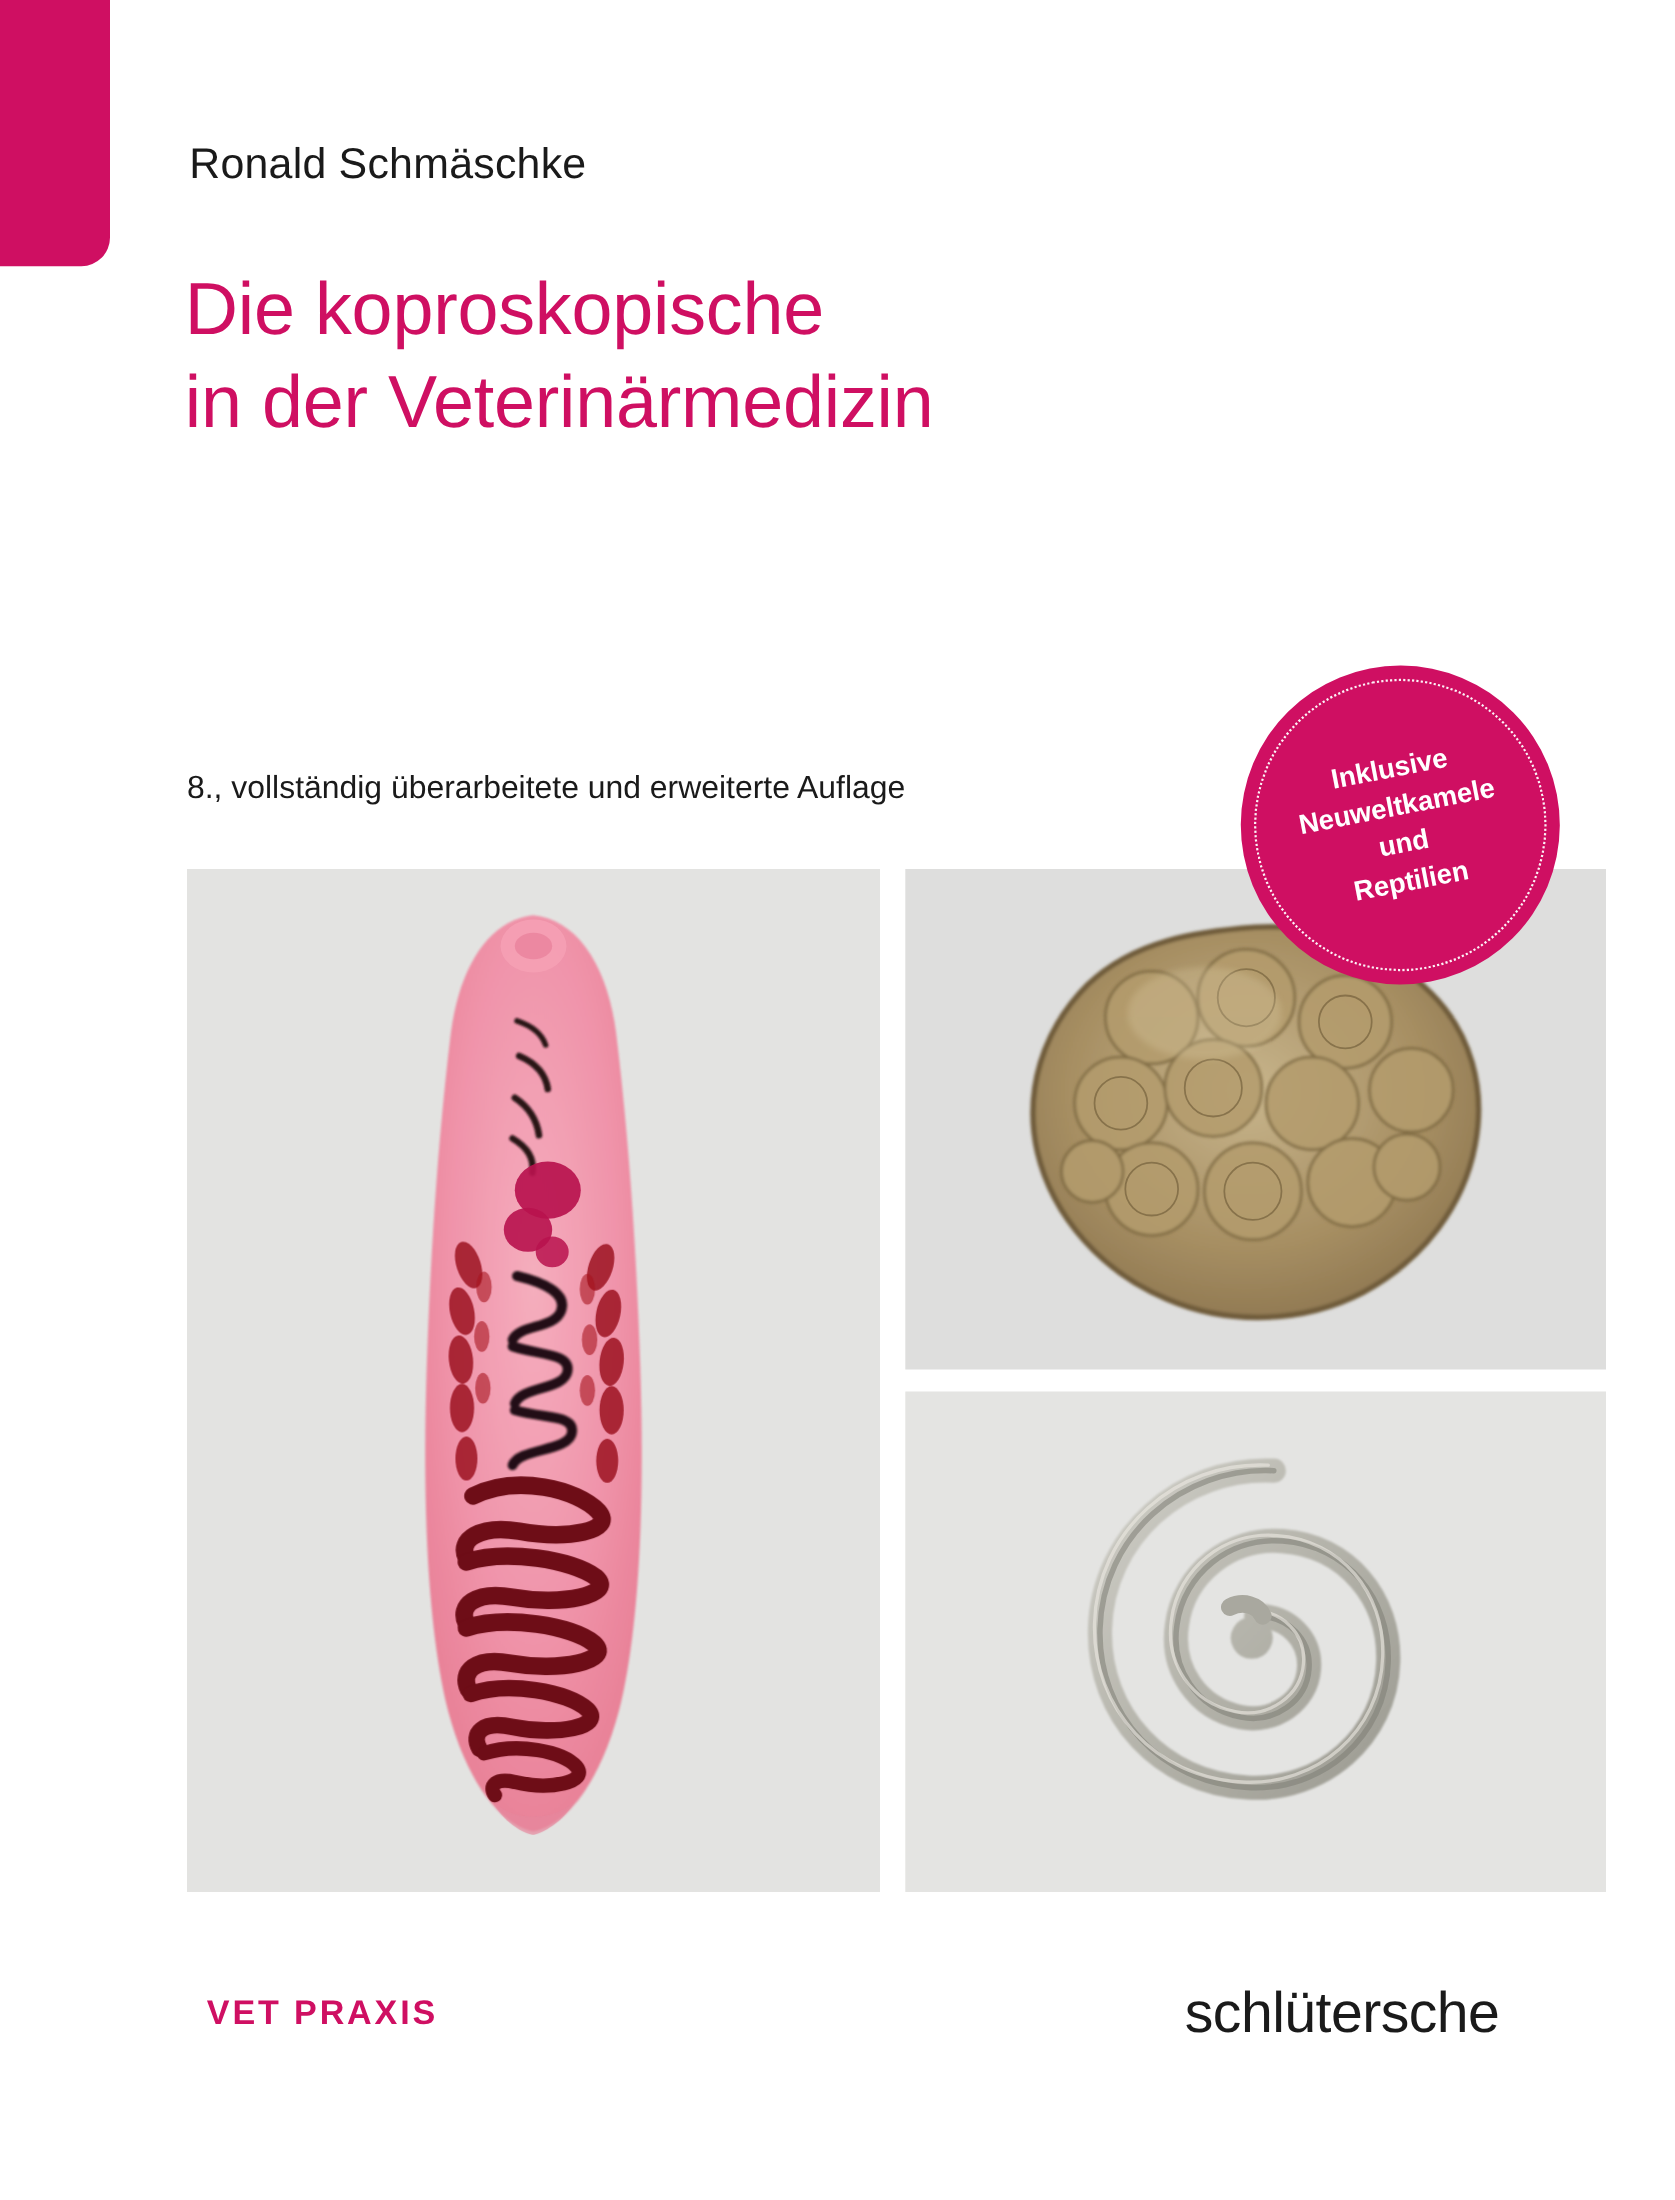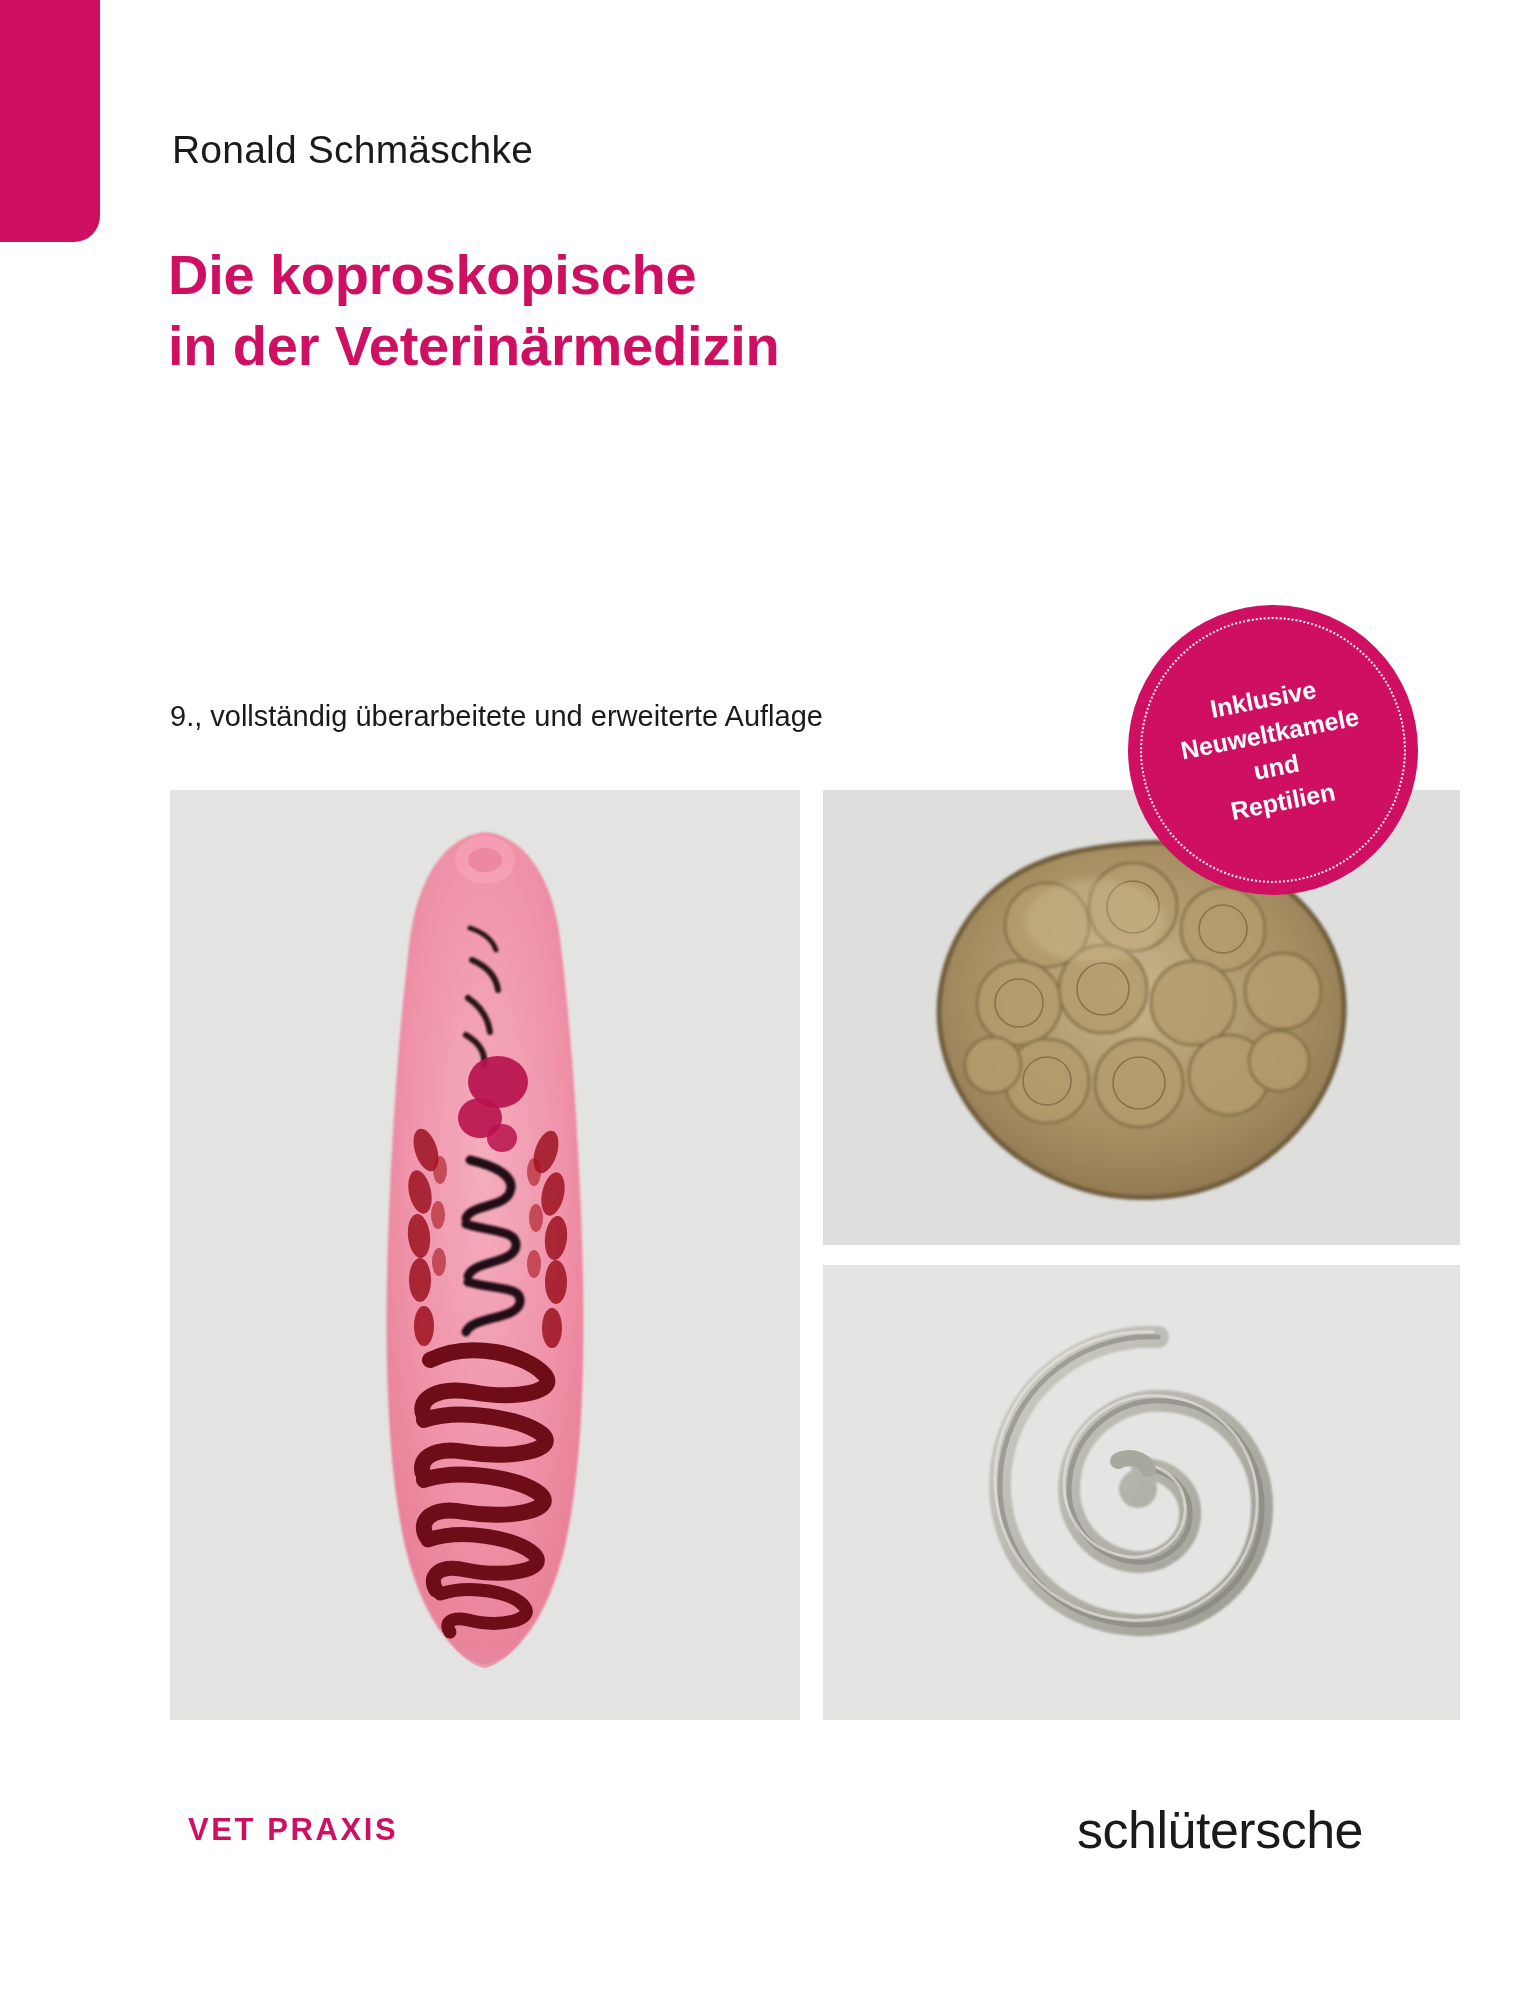--- a/index.html
+++ b/index.html
@@ -40,23 +40,23 @@
     letter-spacing: 0.2px;
     text-align: center;
   }
 
   
   .title {
     position: absolute;
     left: 168px;
     top: 240px;
     width: 1290px;
-    font-size: 56px;
+    font-size: 67px;
     line-height: 1.26;
-    font-weight: bold;
+    font-weight: normal;
     color: #cf0f62;
     letter-spacing: -0.2px;
   }
   .title .line { display: block; }
 
   
   .edition {
     position: absolute;
     left: 170px;
     top: 700px;
@@ -194,21 +194,21 @@
 
   <div class="corner-tab"></div>
 
   <div class="author">Ronald Schmäschke</div>
 
   <div class="title">
     <span class="line">Die koproskopische</span>
     <span class="line">in der Veterinärmedizin</span>
   </div>
 
-  <div class="edition">9., vollständig überarbeitete und erweiterte Auflage</div>
+  <div class="edition">8., vollständig überarbeitete und erweiterte Auflage</div>
 
   <div class="burst">
     <div class="burst-text">
       <span>Inklusive</span><br>
       <span>Neuweltkamele</span><br>
       <span>und</span><br>
       <span>Reptilien</span>
     </div>
   </div>
 

